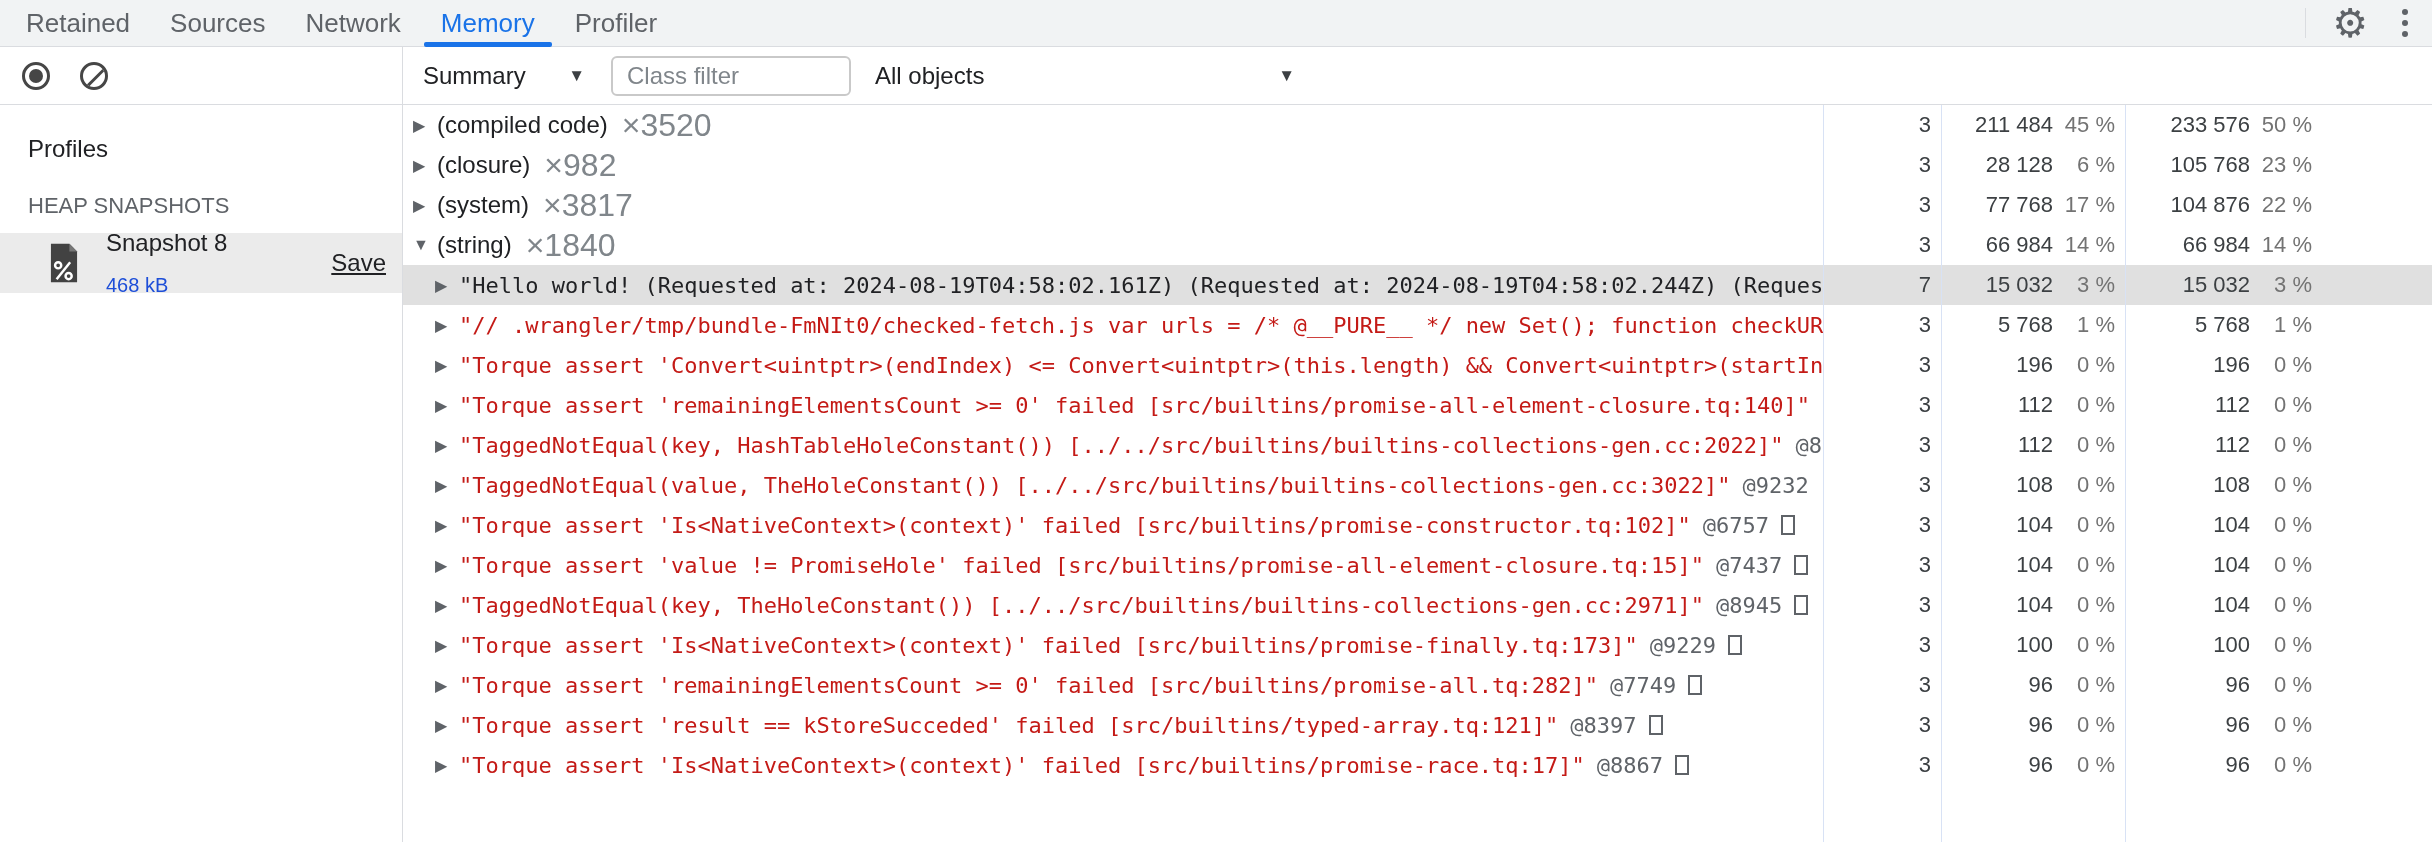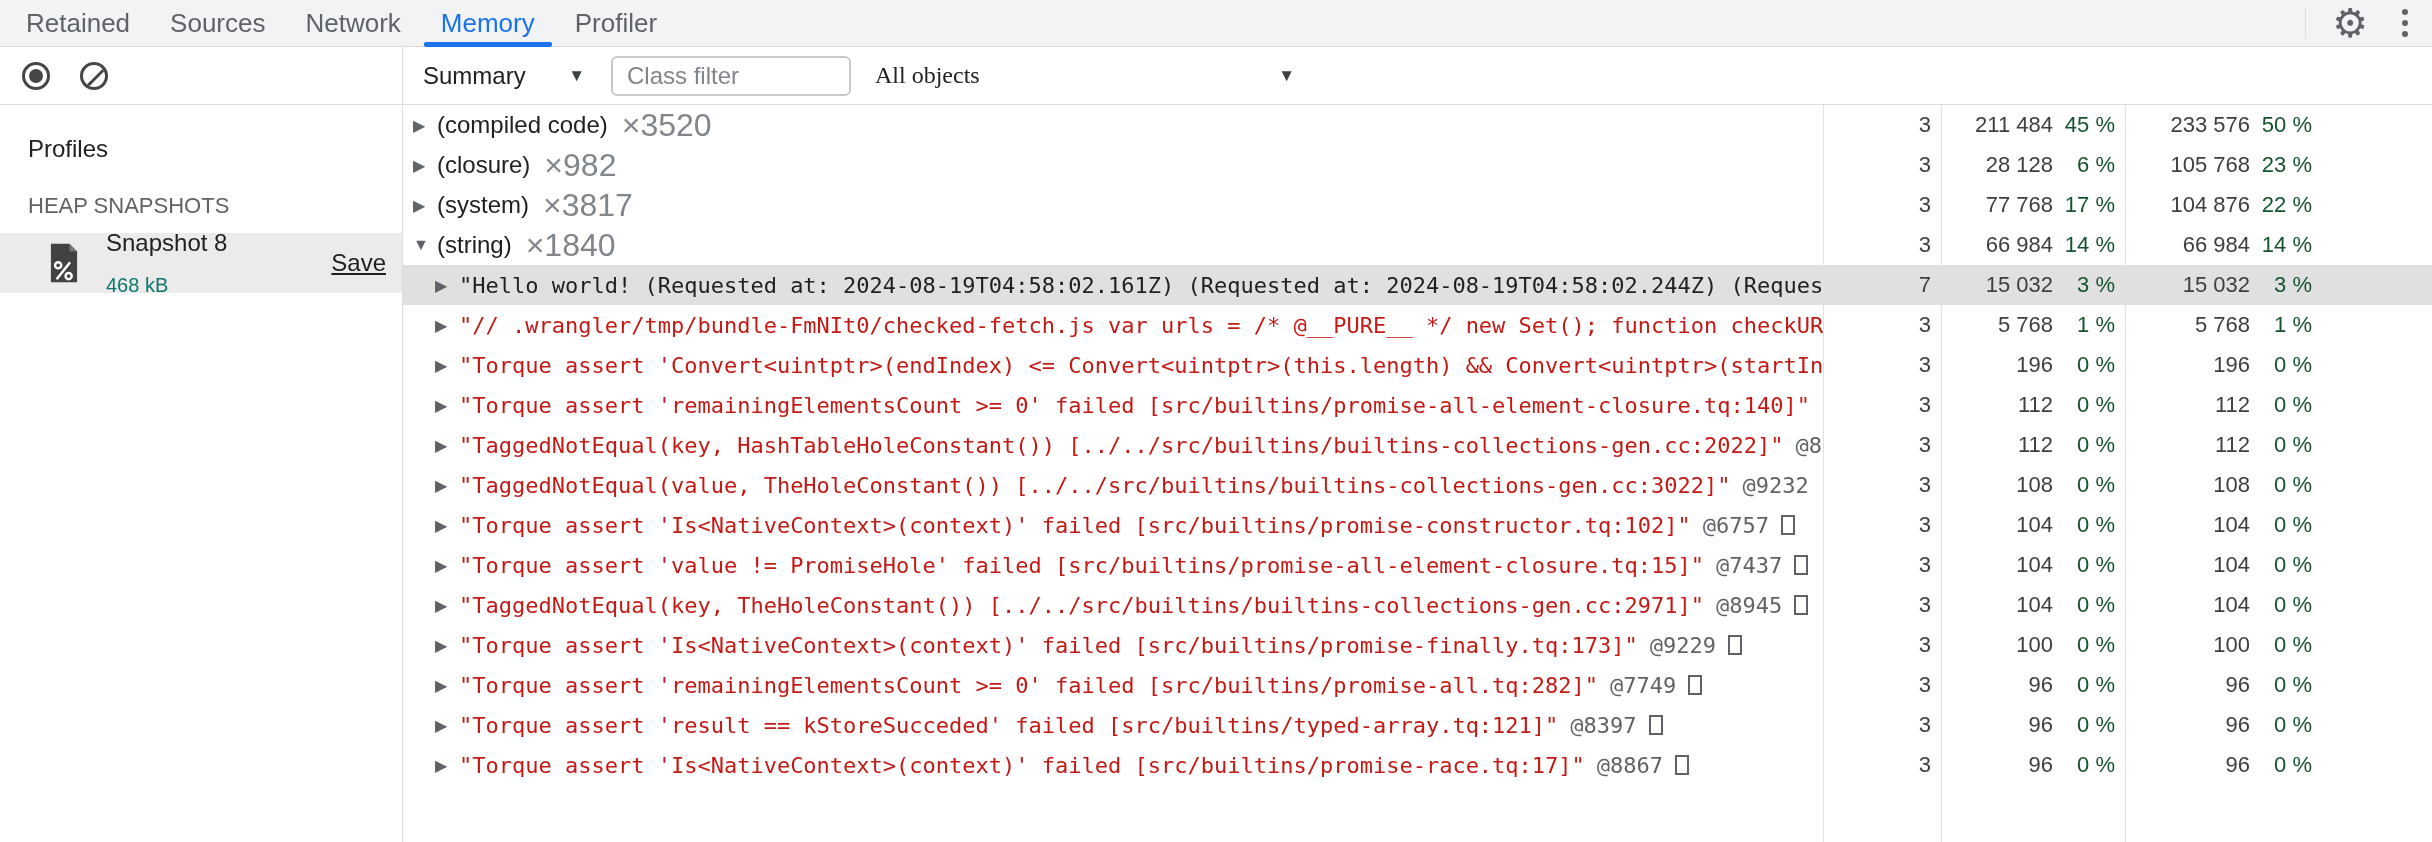--- a/index.html
+++ b/index.html
@@ -49,33 +49,33 @@
   }
   .toolbar-main { flex:1; display:flex; align-items:center; }
   .ddown { display:flex; align-items:center; font-size:24px; color:#202124; }
   .ddown .caret { font-size:17px; color:#3c4043; }
   .dd-summary { margin-left:20px; width:162px; justify-content:space-between; }
   .class-filter {
     margin-left:26px; width:240px; height:40px; border:2px solid #c9c9c9; border-radius:6px;
     font-size:24px; font-family:"Liberation Sans",sans-serif; color:#202124; padding:0 14px; outline:none;
   }
   .class-filter::placeholder { color:#80868b; }
-  .dd-objects { margin-left:24px; width:420px; justify-content:space-between;font-family:Liberation Serif, serif; }
+  .dd-objects { margin-left:24px; width:420px; justify-content:space-between; }
 
   
   .content { display:flex; height:784px; }
 
   .sidebar { width:403px; flex:none; border-right:1px solid #dadce0; background:#fff; }
   .profiles-title { font-size:24px; color:#202124; padding:30px 0 0 28px; }
   .heap-title { font-size:22px; color:#5f6368; padding:30px 0 14px 28px; }
   .snapshot-item { height:60px; background:#ebebeb; display:flex; align-items:center; padding:0 16px 0 48px; }
   .snap-icon { width:32px; height:40px; flex:none; }
   .snap-text { margin-left:26px; display:flex; flex-direction:column; line-height:1.1; }
   .snapshot-name { font-size:24px; color:#202124; }
-  .snapshot-size { font-size:20px; color:#0f766e; margin-top:17px; }
+  .snapshot-size { font-size:20px; color:#1d4ed8; margin-top:17px; }
   .save-link { margin-left:auto; font-size:24px; color:#202124; text-decoration:underline; cursor:pointer; }
 
   
   .grid { flex:1; position:relative; background:#fff; }
   .grid-header {
     height:44px; background:#e9eef8; border-bottom:1px solid #ccd8ee;
     display:flex; align-items:center; font-size:24px; color:#3c4043;
   }
   .hc { padding-left:10px; white-space:nowrap; overflow:hidden; }
   .hc-ctor { width:1420px; }
@@ -95,21 +95,21 @@
   .tri { width:24px; flex:none; font-size:16px; color:#5f6368; }
   .gname { font-size:24px; color:#202124; }
   .gcount { font-size:32px; color:#80868b; margin-left:14px; }
   .sname { font-family:"DejaVu Sans Mono", monospace; font-size:22px; color:#c41a16; white-space:pre; }
   .row.selected .sname { color:#202124; }
   .oid { font-family:"DejaVu Sans Mono", monospace; font-size:22px; color:#5f6368; margin-left:12px; flex:none; }
   .obj-icon { width:14px; height:20px; border:2px solid #5f6368; margin-left:12px; flex:none; }
 
   .ncell { flex:none; display:flex; align-items:center; font-size:22px; color:#3c4043; }
   .ncell .n { flex:1; text-align:right; }
-  .ncell .p { width:62px; text-align:right; color:#14532d; }
+  .ncell .p { width:62px; text-align:right; color:#737373; }
   .nc-dist { width:118px; padding-right:10px; }
   .nc-shal { width:184px; padding-right:10px; }
   .nc-ret  { width:307px; padding-right:120px; }
 </style>
 </head>
 <body>
 
 <div class="tabbar">
   <div id="tabs-mount" style="display:flex;align-items:stretch;">
       <div class="tab">Retained</div>

